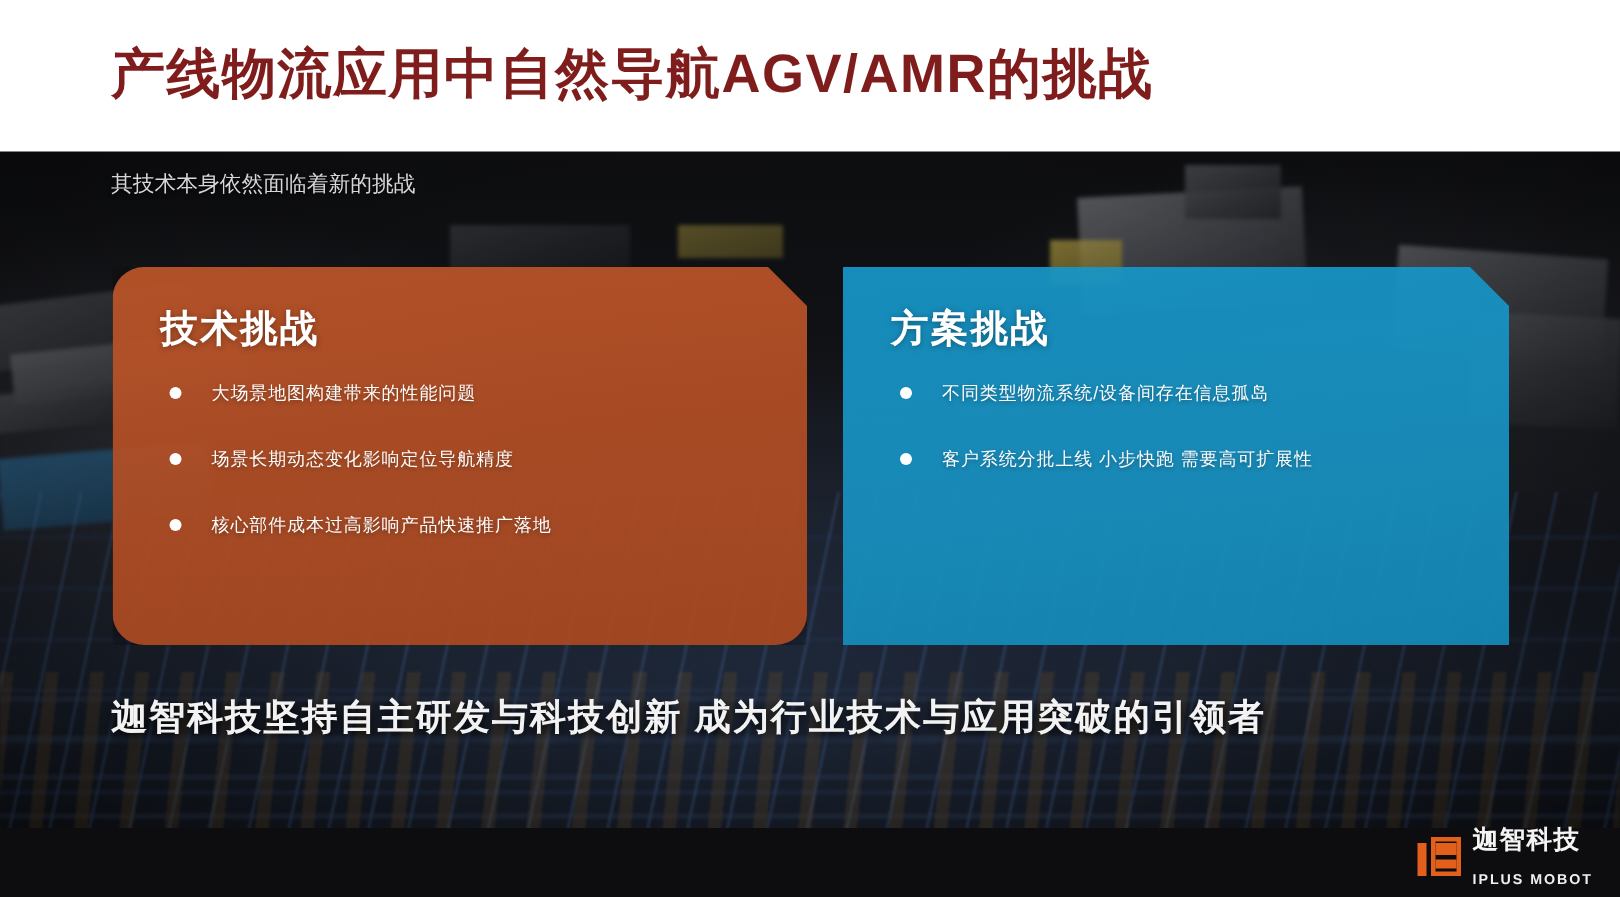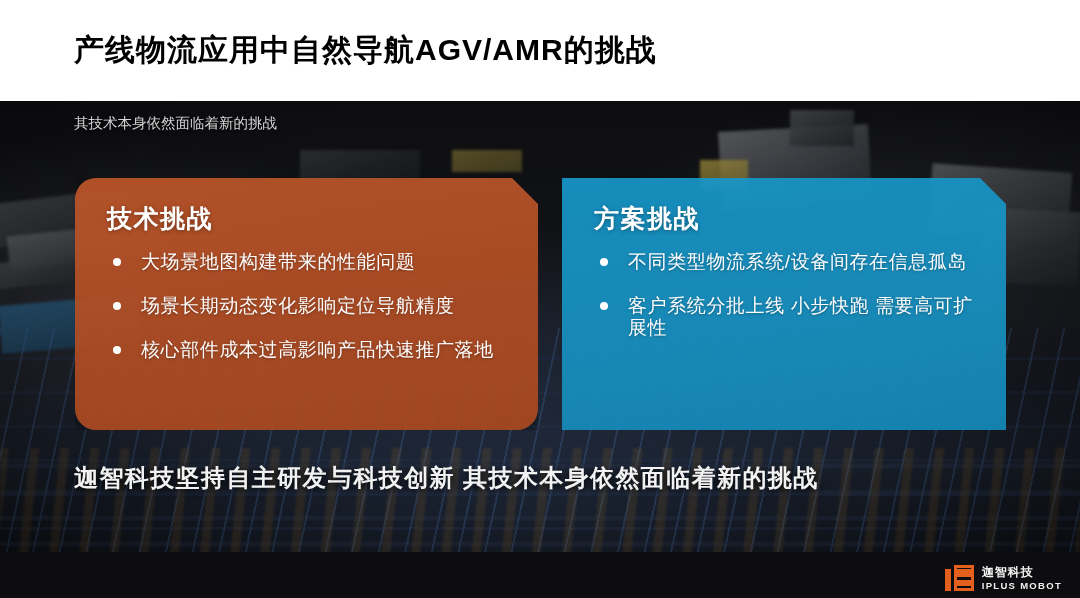--- a/index.html
+++ b/index.html
@@ -75,24 +75,24 @@
     width: 1080px;
     height: 101px;
     background: #ffffff;
     z-index: 5;
   }
   .title-text {
     position: absolute;
     left: 74px;
     top: 50px;
     transform: translateY(-50%);
-    font-size: 30px;
+    font-size: 36px;
     font-weight: 700;
     letter-spacing: 1px;
-    color: #000000;
+    color: #7f1d1d;
     white-space: nowrap;
   }
 
   
   .subtitle {
     position: absolute;
     left: 74px;
     top: 112px;
     z-index: 4;
     color: #d6d6d8;
@@ -143,21 +143,21 @@
   .bullet:last-child { margin-bottom: 0; }
   .bullet-dot {
     flex: 0 0 auto;
     width: 8px;
     height: 8px;
     border-radius: 50%;
     background: #ffffff;
     margin: 7px 20px 0 8px;
   }
   .bullet-text {
-    font-size: 19px;
+    font-size: 12px;
     line-height: 22px;
     letter-spacing: 0.6px;
     color: #fdfdfd;
     text-shadow: 0 1px 3px rgba(0,0,0,0.3);
   }
 
   
   .tagline {
     position: absolute;
     left: 74px;
@@ -214,31 +214,31 @@
     background: #e2601c;
   }
   .logo-mark .lm-in2 {
     position: absolute;
     left: 12px; top: 15px;
     width: 14px; height: 6px;
     background: #e2601c;
   }
   .logo-words { display: flex; flex-direction: column; line-height: 1; }
   .logo-cn {
-    font-size: 12px;
+    font-size: 17px;
     font-weight: 700;
     color: #f4f4f4;
     letter-spacing: 1px;
   }
   .logo-en {
     font-size: 9.5px;
     font-weight: 700;
     color: #efefef;
     letter-spacing: 1.3px;
-    margin-top: 3px;
+    margin-top: 14px;
   }
 </style>
 </head>
 <body>
 
 <div class="slide">
 
   <div class="bg"></div>
   <div class="bg-blocks">
     <div class="blk" style="left:-14px;  top:196px; width:150px; height:44px; transform:rotate(-7deg);"></div>
@@ -290,21 +290,21 @@
         <span class="bullet-dot"></span>
         <span class="bullet-text">不同类型物流系统/设备间存在信息孤岛</span>
       </li>
       <li class="bullet">
         <span class="bullet-dot"></span>
         <span class="bullet-text">客户系统分批上线 小步快跑 需要高可扩展性</span>
       </li>
     </ul>
   </div>
 
-  <div class="tagline">迦智科技坚持自主研发与科技创新 其技术本身依然面临着新的挑战</div>
+  <div class="tagline">迦智科技坚持自主研发与科技创新 成为行业技术与应用突破的引领者</div>
 
   <div class="footer-bar"></div>
   <div class="logo">
     <span class="logo-mark">
       <span class="lm-bar"></span>
       <span class="lm-box"></span>
       <span class="lm-in1"></span>
       <span class="lm-in2"></span>
     </span>
     <span class="logo-words">

